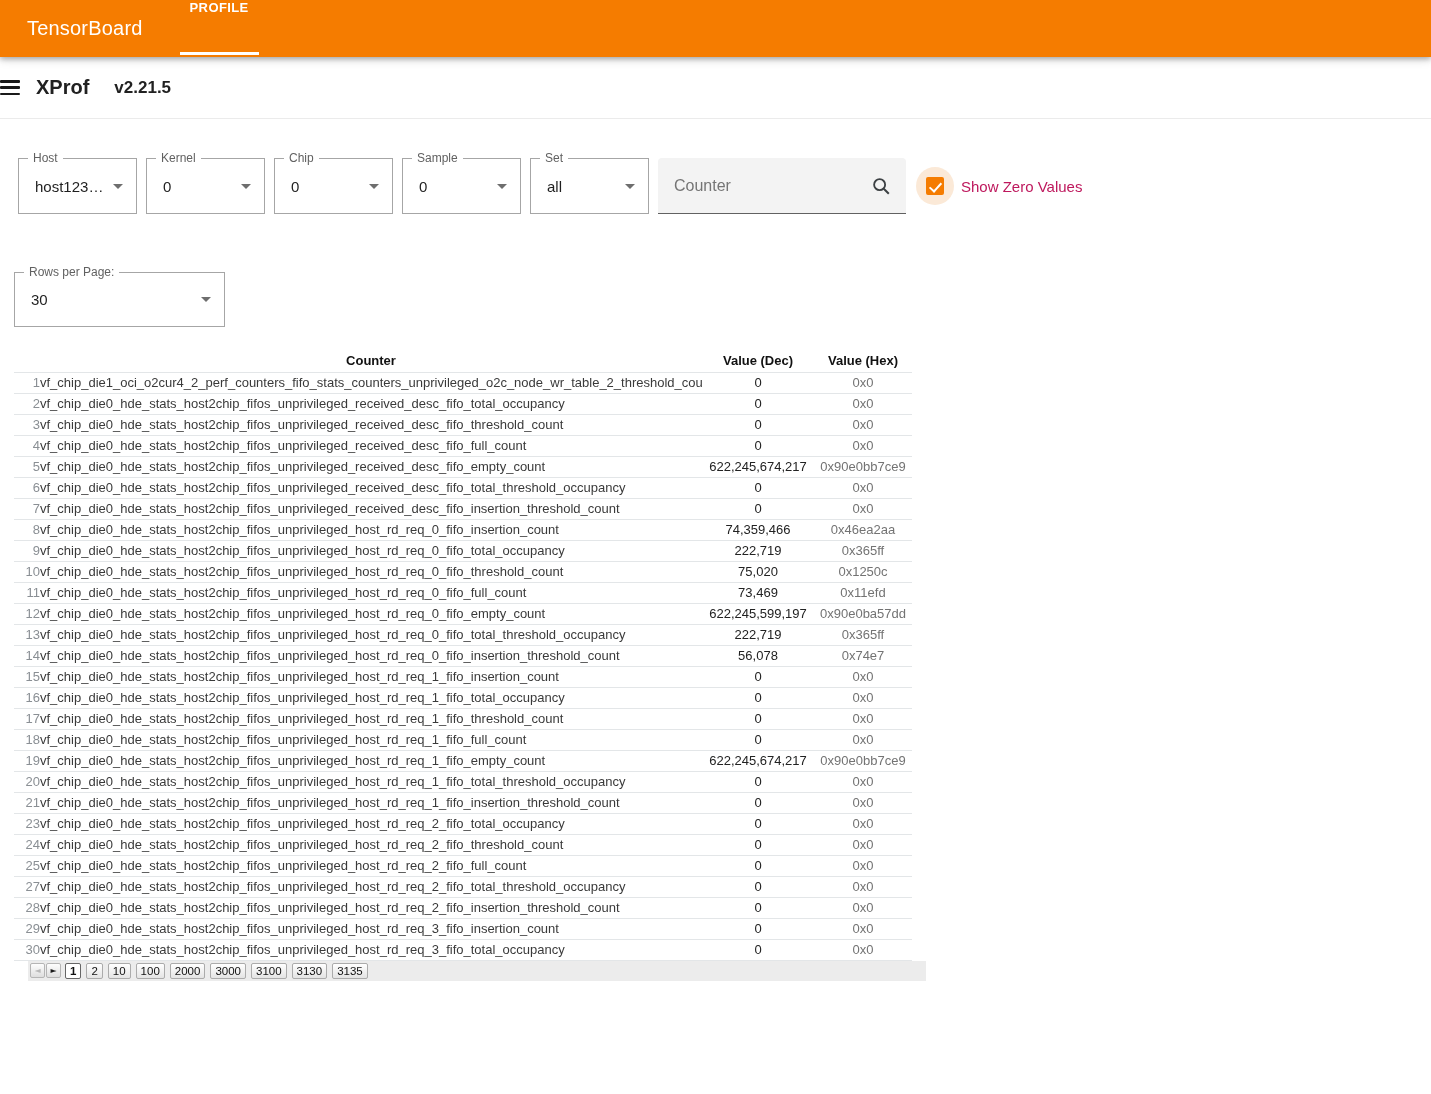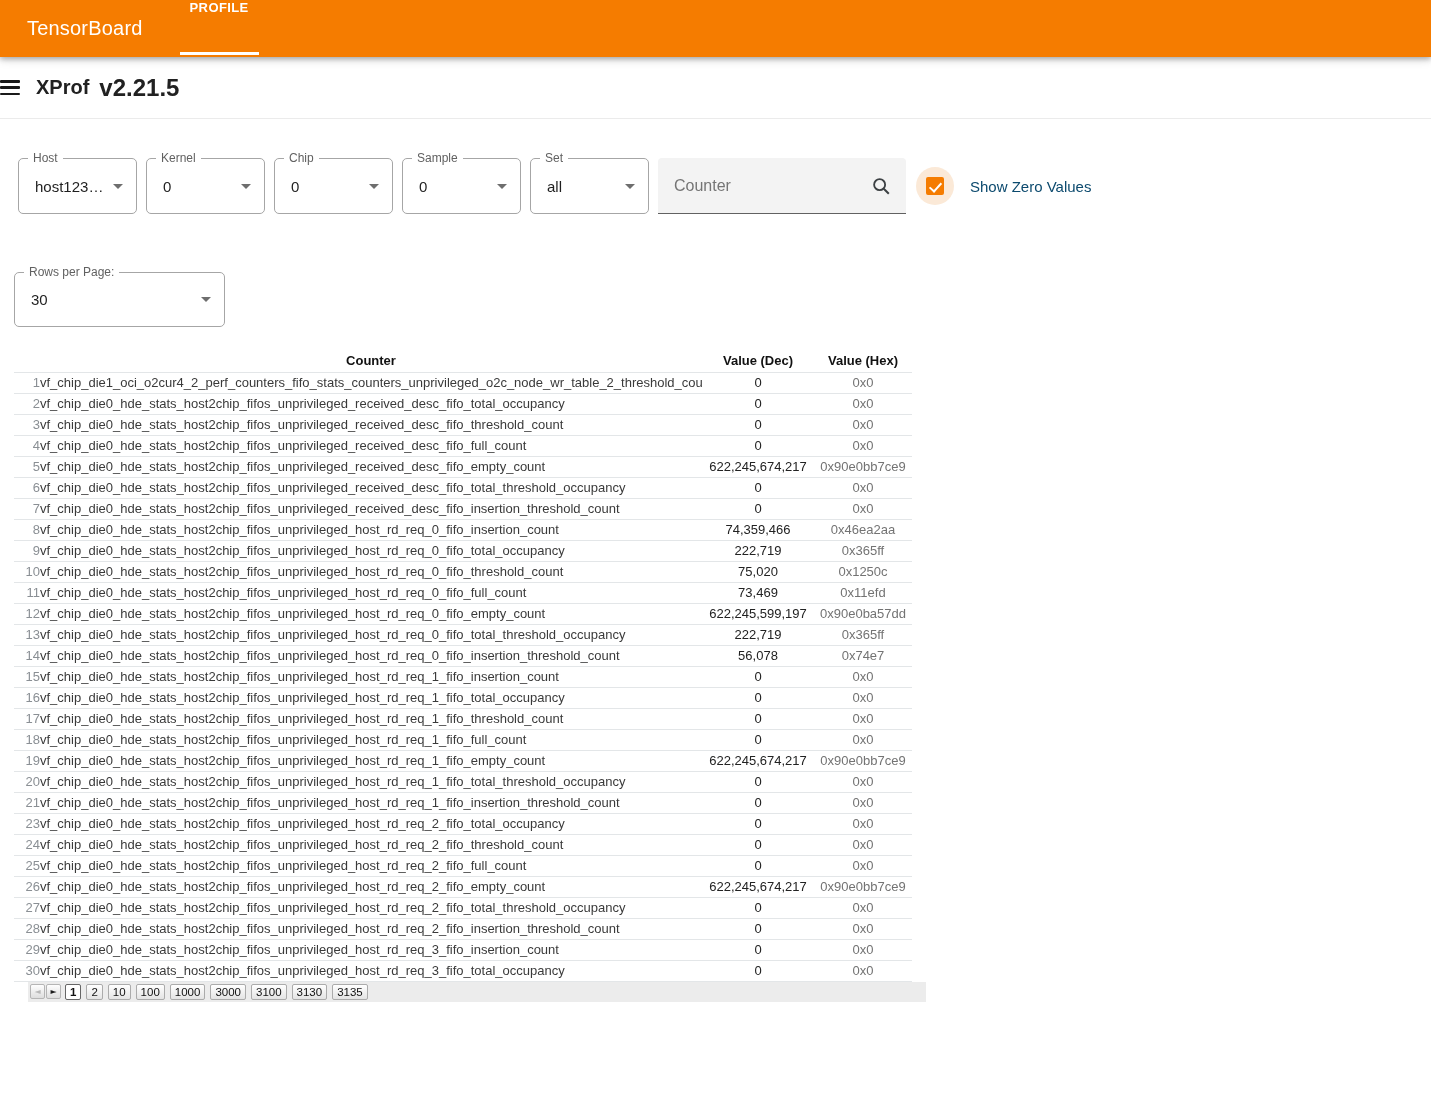--- a/index.html
+++ b/index.html
@@ -61,33 +61,33 @@
     background: #fff;
   }
   .hamburger {
     width: 20px; height: 15px;
     display: flex; flex-direction: column; justify-content: space-between;
     cursor: pointer;
     margin-right: 16px;
   }
   .hamburger span { display: block; height: 2.5px; background: #1a1a1a; border-radius: 1px; }
   .xprof-title { font-size: 20px; font-weight: bold; color: #212121; }
-  .xprof-version { font-size: 24px; font-weight: bold; color: #212121; margin-left: 10px; }
+  .xprof-version { font-size: 17px; font-weight: bold; color: #212121; margin-left: 25px; }
 
   
   .filters {
     display: flex;
     align-items: flex-start;
     margin: 39px 0 0 18px;
   }
   .outlined-field {
     position: relative;
     height: 56px;
     border: 1px solid #a6a6a6;
-    border-radius: 5px;
+    border-radius: 0;
     background: #fff;
     display: flex;
     align-items: center;
     cursor: pointer;
   }
   .outlined-field .field-label {
     position: absolute;
     top: -7px;
     left: 9px;
     background: #fff;
@@ -169,23 +169,23 @@
   .checkbox-box.checked::after {
     content: "";
     position: absolute;
     left: 4px; top: 0.5px;
     width: 5px; height: 10px;
     border: solid #fff;
     border-width: 0 2.5px 2.5px 0;
     transform: rotate(42deg);
   }
   .zero-label {
-    margin-left: 16px;
+    margin-left: 7px;
     font-size: 15px;
-    color: #0c4a6e;
+    color: #be185d;
   }
 
   
   .rows-per-page {
     width: 211px;
     height: 55px;
     margin: 58px 0 0 14px;
   }
 
   
@@ -492,26 +492,20 @@
           <td class="c-dec">0</td>
           <td class="c-hex">0x0</td>
         </tr>
         <tr>
           <td class="c-num">25</td>
           <td class="c-name">vf_chip_die0_hde_stats_host2chip_fifos_unprivileged_host_rd_req_2_fifo_full_count</td>
           <td class="c-dec">0</td>
           <td class="c-hex">0x0</td>
         </tr>
         <tr>
-          <td class="c-num">26</td>
-          <td class="c-name">vf_chip_die0_hde_stats_host2chip_fifos_unprivileged_host_rd_req_2_fifo_empty_count</td>
-          <td class="c-dec">622,245,674,217</td>
-          <td class="c-hex">0x90e0bb7ce9</td>
-        </tr>
-        <tr>
           <td class="c-num">27</td>
           <td class="c-name">vf_chip_die0_hde_stats_host2chip_fifos_unprivileged_host_rd_req_2_fifo_total_threshold_occupancy</td>
           <td class="c-dec">0</td>
           <td class="c-hex">0x0</td>
         </tr>
         <tr>
           <td class="c-num">28</td>
           <td class="c-name">vf_chip_die0_hde_stats_host2chip_fifos_unprivileged_host_rd_req_2_fifo_insertion_threshold_count</td>
           <td class="c-dec">0</td>
           <td class="c-hex">0x0</td>
@@ -532,20 +526,20 @@
   </table>
 
   <div class="pagination">
     <button class="nav-btn disabled">◄</button>
     <button class="nav-btn">►</button>
     <div class="pagination-pages">
         <button class="page-btn current">1</button>
         <button class="page-btn">2</button>
         <button class="page-btn">10</button>
         <button class="page-btn">100</button>
-        <button class="page-btn">1000</button>
+        <button class="page-btn">2000</button>
         <button class="page-btn">3000</button>
         <button class="page-btn">3100</button>
         <button class="page-btn">3130</button>
         <button class="page-btn">3135</button>
       </div>
   </div>
 </div>
 
 </body></html>

